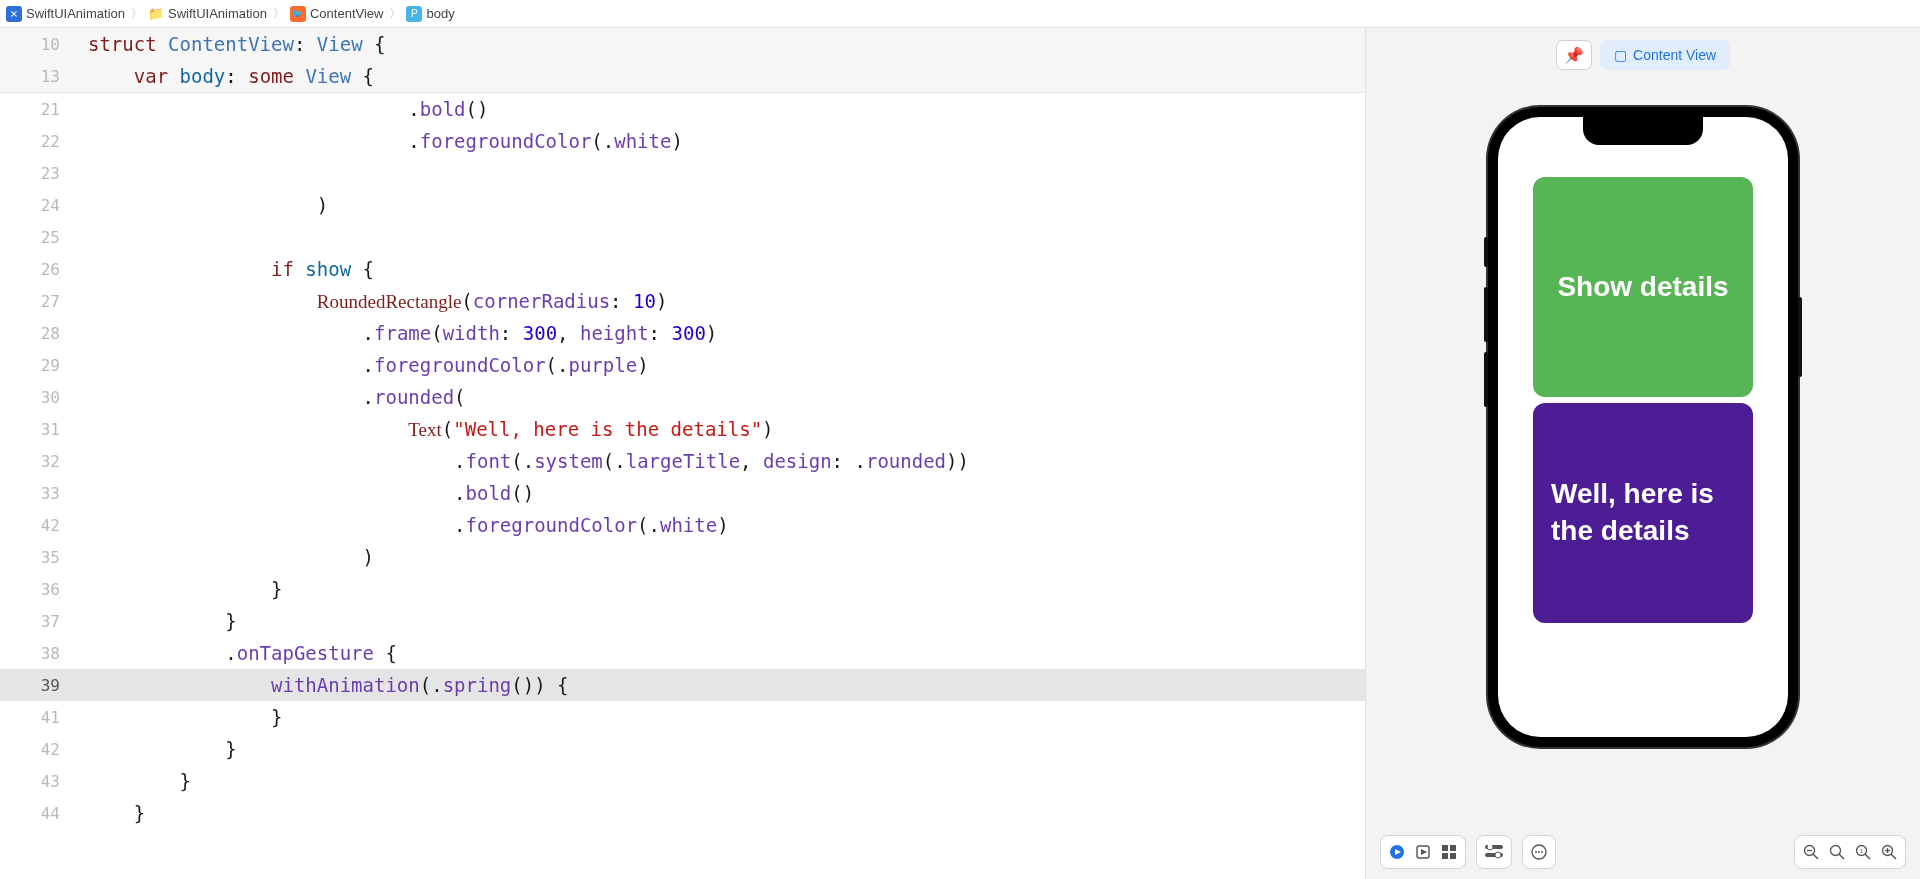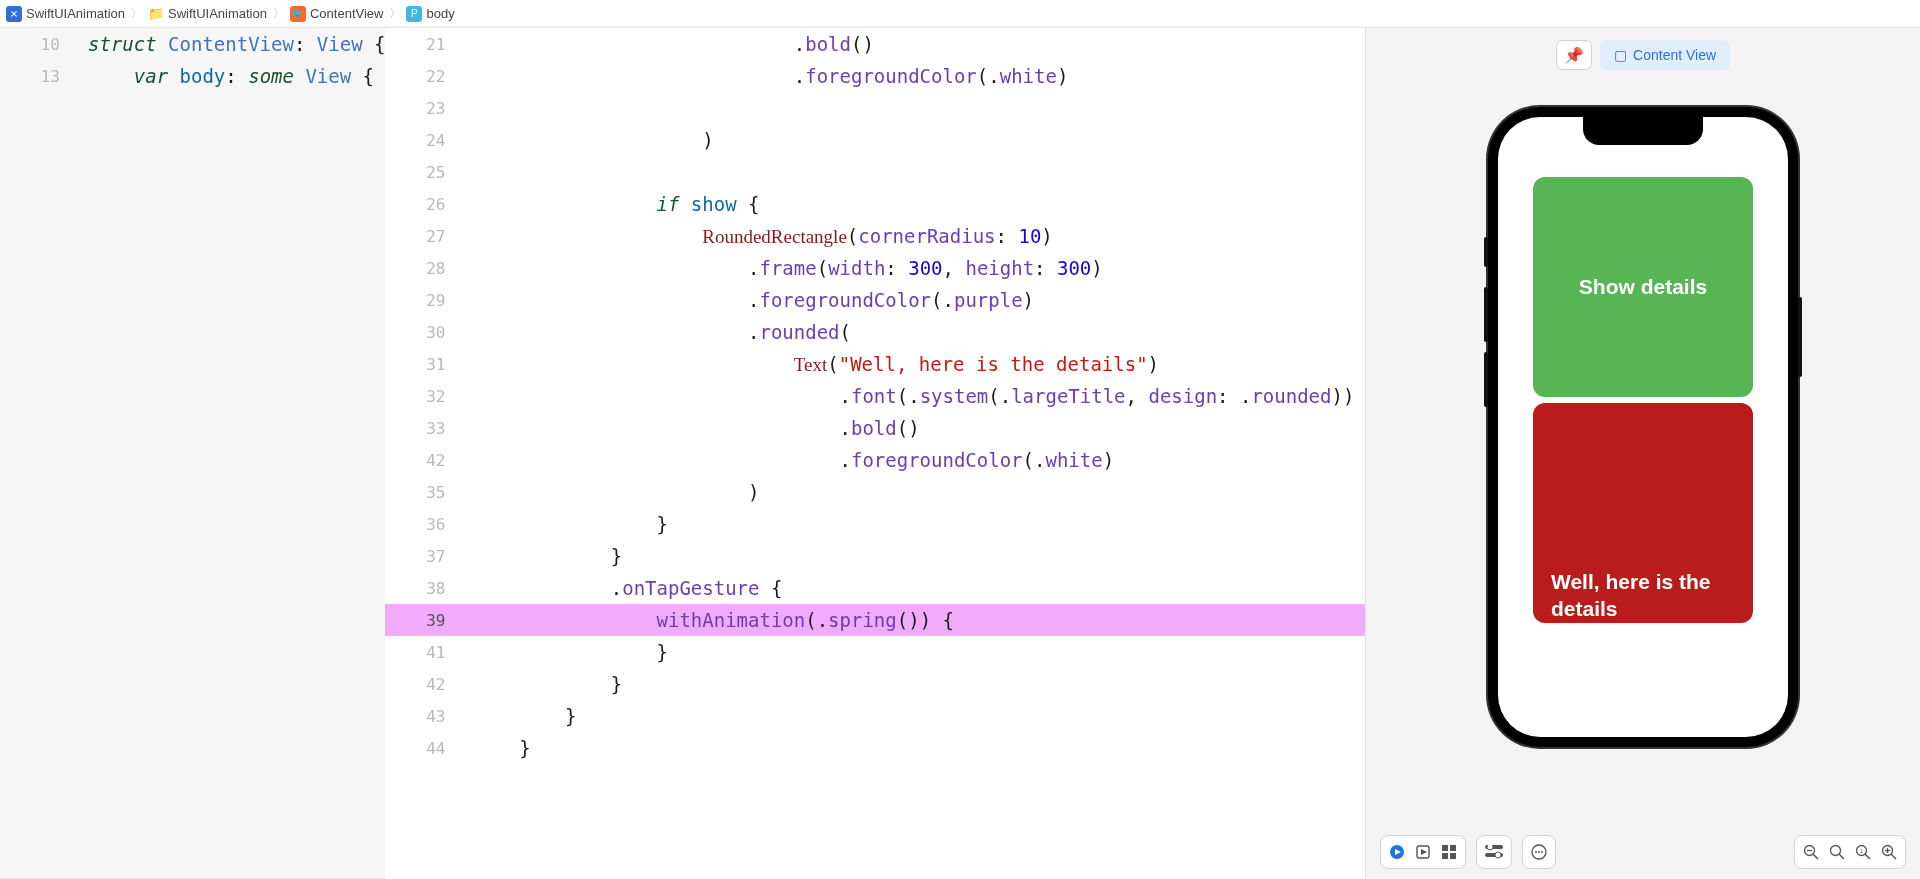--- a/index.html
+++ b/index.html
@@ -41,20 +41,21 @@
   .main {
     flex: 1;
     display: flex;
     min-height: 0;
   }
 
   
   .editor {
     flex: 1;
     display: flex;
+    flex-direction: column;
     min-width: 0;
     position: relative;
   }
   .sticky-lines {
     background: #f6f6f6;
     border-bottom: 1px solid #e5e5e5;
   }
   .code-scroll {
     flex: 1;
     overflow: hidden;
@@ -79,25 +80,25 @@
   }
   .changebar {
     width: 6px;
     flex-shrink: 0;
   }
   .changed { background: #c9e2f8; }
   .code {
     padding-left: 10px;
     color: #1a1a1a;
   }
-  .hl-cursor { background: #f0abfc; }
+  .hl-cursor { background: #e5e5e5; }
   .hl-cursor .gutter { color:#555; }
 
   
-  .kw { color: #14532d; font-style: italic; }        
+  .kw { color: #7f1d1d; }        
   .type { color: #3e74b6; }      
   .ident { color: #0f68a0; }     
   .typeS { color: #7f1d1d; font-family: Liberation Serif, serif; }     
   .method { color: #6b3eb0; margin-top: 24px; }    
   .enum { color: #6b3eb0; }
   .arg { color: #6b3eb0; }
   .num { color: #1c00cf; }
   .str { color: #c41a16; }
 
   
@@ -173,27 +174,27 @@
     background:#000;
     border-bottom-left-radius:16px;
     border-bottom-right-radius:16px;
   }
   .card {
     width: 220px; height: 220px;
     border-radius: 12px;
     display:flex; align-items:center; justify-content:center;
     color:#fff;
     font-weight:700;
-    font-size:21px;
+    font-size:28px;
     text-align:center;
     padding: 0 18px;
     font-family: -apple-system, "SF Pro Rounded", sans-serif;
   }
   .card-green { background:#58b555; margin-bottom:6px; }
-  .card-purple { background:#b91c1c; text-align:left; align-items:flex-end; justify-content:flex-start;}
+  .card-purple { background:#4c1d95; text-align:left; align-items:center; justify-content:flex-start;}
   .card-purple span { line-height:1.3; }
 
   
   .preview-bottom {
     height: 54px;
     display:flex;
     align-items:center;
     padding: 0 14px;
     gap: 10px;
   }

